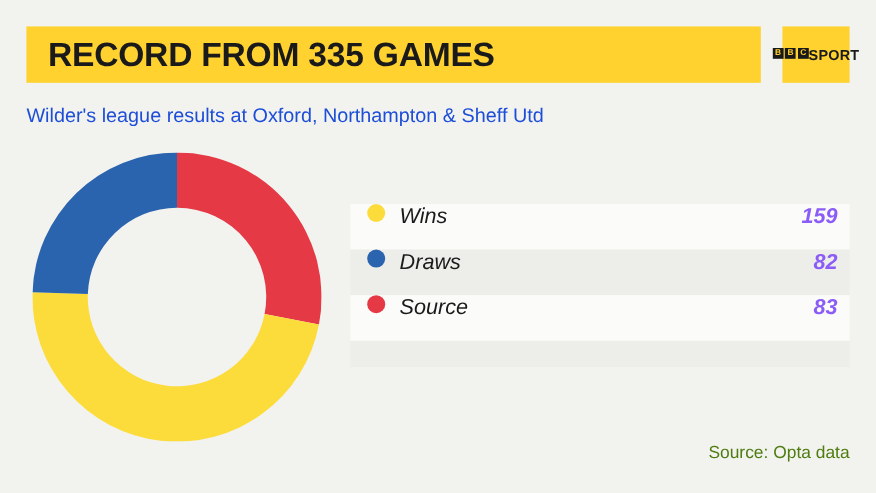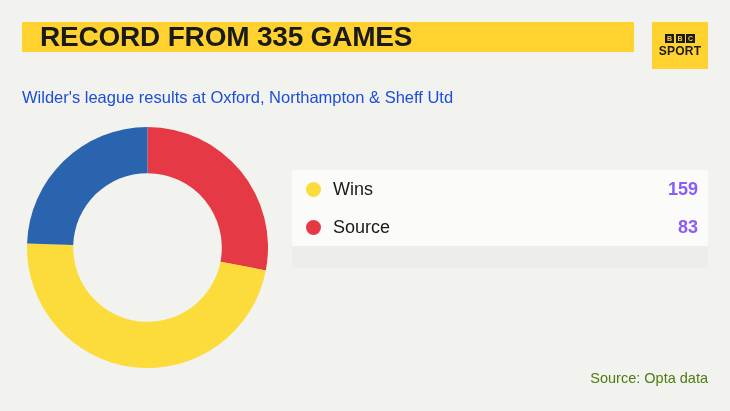--- a/index.html
+++ b/index.html
@@ -20,21 +20,21 @@
     height: 411px;
     background: #F2F2EF;
   }
 
   
   .header-banner {
     position: absolute;
     left: 22px;
     top: 22px;
     width: 612px;
-    height: 30px;
+    height: 47px;
     background: #FFD230;
     display: flex;
     align-items: center;
     text-align: right;
   }
   .header-title {
     font-size: 28px;
     font-weight: bold;
     color: #1A1A1A;
     letter-spacing: -0.2px;
@@ -44,21 +44,20 @@
   }
 
   .bbc-logo {
     position: absolute;
     left: 652px;
     top: 22px;
     width: 56px;
     height: 47px;
     background: #FFD230;
     display: flex;
-    flex-direction: column;
     align-items: center;
     justify-content: center;
   }
   .bbc-blocks {
     display: flex;
     gap: 1.5px;
     margin-bottom: 2px;
   }
   .bbc-block {
     width: 9px;
@@ -101,24 +100,24 @@
 
   
   .legend-table {
     position: absolute;
     left: 292px;
     top: 170px;
     width: 416px;
   }
   .legend-row {
     display: flex;
-    align-items: center;
     height: 38px;
     padding: 0 10px 0 14px;
     box-sizing: border-box;
+    font-style: italic;
   }
   .legend-row.odd  { background: #FBFBFA; }
   .legend-row.even { background: #EDEDE9; }
   .legend-row.filler { height: 22px; }
 
   .legend-dot {
     width: 15px;
     height: 15px;
     border-radius: 50%;
     flex: 0 0 auto;
@@ -179,20 +178,25 @@
   </div>
 
   <div class="legend-table">
 
     <div class="legend-row odd">
       <span class="legend-dot" style="background:#FCDC3B"></span>
       <span class="legend-label">Wins</span>
       <span class="legend-value">159</span>
     </div>
 
+    <div class="legend-row even">
+      <span class="legend-dot" style="background:#2B64AE"></span>
+      <span class="legend-label">Draws</span>
+      <span class="legend-value">82</span>
+    </div>
 
     <div class="legend-row odd">
       <span class="legend-dot" style="background:#E63946"></span>
       <span class="legend-label">Source</span>
       <span class="legend-value">83</span>
     </div>
 
     <div class="legend-row even filler"></div>
   </div>
 

